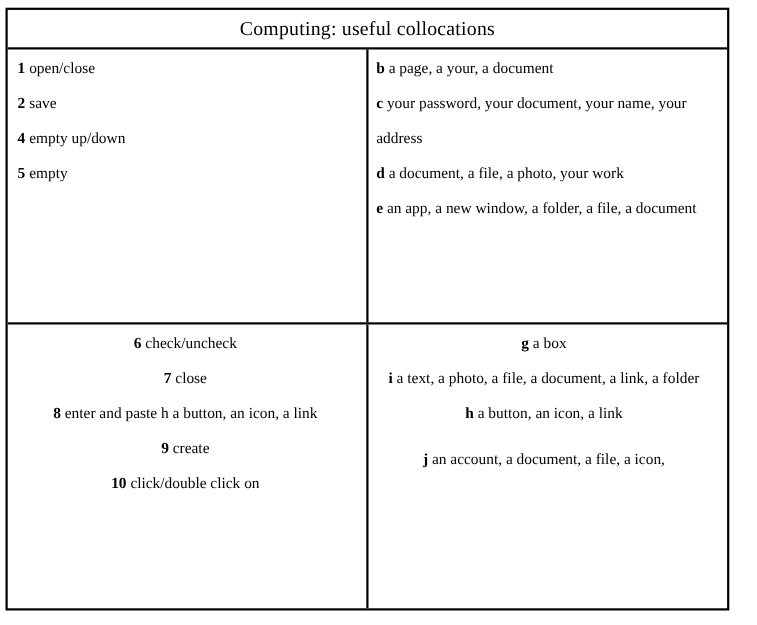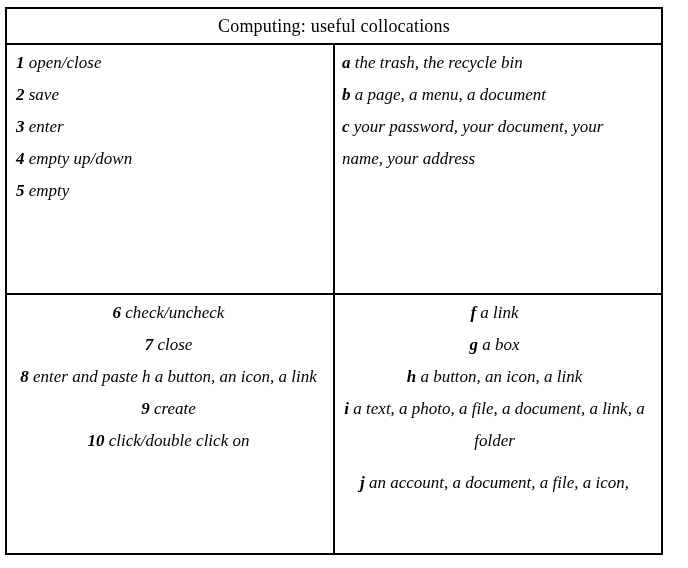--- a/index.html
+++ b/index.html
@@ -45,22 +45,21 @@
     height: 250px;
     border-bottom: 2px solid #000000;
   }
   .row-bottom {
     flex: 1;
     text-align: center;
   }
   .cell {
     box-sizing: border-box;
     padding: 2px 12px 0 9px;
-    font-size: 17px;
-    font-style: italic;
+    font-size: 14px;
   }
   .cell-left {
     width: 328px;
     border-right: 2px solid #000000;
     white-space: nowrap;
     overflow: hidden;
   }
   .cell-right {
     flex: 1;
     padding-right: 14px;
@@ -83,41 +82,40 @@
 <div class="colloc-table">
 
   <div class="table-header">
     <span>Computing: useful collocations</span>
   </div>
 
   <div class="table-row row-top">
     <div class="cell cell-left">
       <p><span class="key">1</span> <span>open/close</span></p>
       <p><span class="key">2</span> <span>save</span></p>
-      <p><span class="key">3</span> <span>enter</span></p>
       <p><span class="key">4</span> <span>empty up/down</span></p>
       <p><span class="key">5</span> <span>empty</span></p>
     </div>
     <div class="cell cell-right">
-      <p><span class="key">a</span> <span>the trash, the recycle bin</span></p>
-      <p><span class="key">b</span> <span>a page, a menu, a document</span></p>
+      <p><span class="key">b</span> <span>a page, a your, a document</span></p>
       <p><span class="key">c</span> <span>your password, your document, your name, your address</span></p>
+      <p><span class="key">d</span> <span>a document, a file, a photo, your work</span></p>
+      <p><span class="key">e</span> <span>an app, a new window, a folder, a file, a document</span></p>
     </div>
   </div>
 
   <div class="table-row row-bottom">
     <div class="cell cell-left">
       <p><span class="key">6</span> <span>check/uncheck</span></p>
       <p><span class="key">7</span> <span>close</span></p>
       <p><span class="key">8</span> <span>enter and paste h a button, an icon, a link</span></p>
       <p><span class="key">9</span> <span>create</span></p>
       <p><span class="key">10</span> <span>click/double click on</span></p>
     </div>
     <div class="cell cell-right">
-      <p><span class="key">f</span> <span>a link</span></p>
       <p><span class="key">g</span> <span>a box</span></p>
+      <p><span class="key">i</span> <span>a text, a photo, a file, a document, a link, a folder</span></p>
       <p><span class="key">h</span> <span>a button, an icon, a link</span></p>
-      <p><span class="key">i</span> <span>a text, a photo, a file, a document, a link, a folder</span></p>
       <p class="gap-above"><span class="key">j</span> <span>an account, a document, a file, a icon,</span></p>
     </div>
   </div>
 
 </div>
 
 </body></html>

